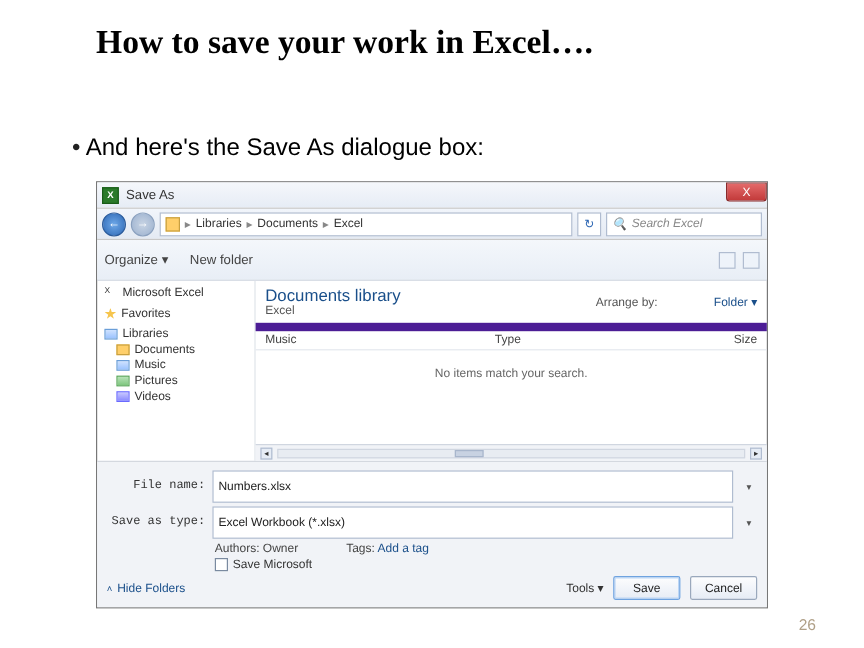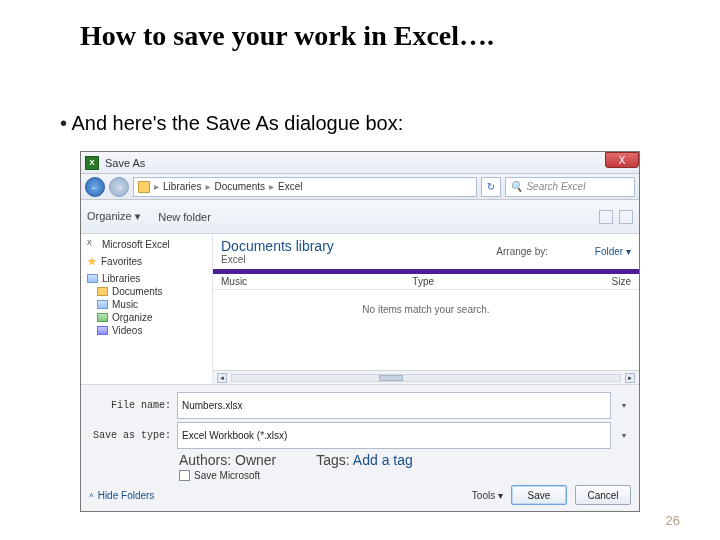--- a/index.html
+++ b/index.html
@@ -148,21 +148,21 @@
   .nav-icon-pic { width: 11px; height: 9px; background: linear-gradient(#b8e3b8,#7fc77f); border:1px solid #5aa85a; }
   .nav-icon-vid { width: 11px; height: 9px; background: linear-gradient(#c8c8ff,#8a8aff); border:1px solid #6a6aff; }
   .main-pane {
     flex: 1;
     display: flex; flex-direction: column;
     position: relative;
   }
   .lib-header {
     padding: 4px 8px;
     display: flex;
-    border-bottom: 5px solid #4c1d95;
+    border-bottom: 7px solid #4c1d95;
   }
   .lib-title { font-size: 14px; color: #1a4f8a; }
   .lib-sub { font-size: 10px; color: #555; }
   .arrange { margin-left: auto; font-size: 10px; color: #555; align-self: center; }
   .arrange .link { color: #1a4f8a; margin-left: 44px; }
   .col-headers {
     display: flex; font-size: 10px; color: #444;
     border-bottom: 1px solid #e4e8ee;
     padding: 2px 8px;
   }
@@ -194,21 +194,21 @@
   }
   .form-row { display: flex; align-items: center; margin: 3px 0; gap: 6px; }
   .form-label { width: 82px; text-align: right; color: #333; font-size: 10px; font-family: Liberation Mono, monospace; }
   .form-input {
     flex: 1; height: 27px;
     border: 1px solid #b0bcd0; background: #fff;
     padding: 0 4px; font-size: 10px; color: #222;
     display: flex; align-items: center;
   }
   .form-drop { width: 14px; color: #555; font-size: 8px; text-align: center; }
-  .meta-row { display: flex; margin: 3px 0 2px 90px; font-size: 14px; color: #444; gap: 40px; }
+  .meta-row { display: flex; margin: 3px 0 2px 90px; font-size: 10px; color: #444; gap: 40px; }
   .meta-row .ghost { color: #1a4f8a; }
   .thumb-row { margin: 2px 0 4px 90px; font-size: 10px; display: flex; align-items: center; gap: 4px; }
   .thumb-row .cb { width: 11px; height: 11px; border: 1px solid #7a8aa0; background: #fff; }
   .button-row { display: flex; align-items: center; gap: 8px; }
   .hide-folders { display: flex; align-items: center; gap: 4px; font-size: 10px; color: #1a4f8a; }
   .hide-folders .chev { font-size: 8px; }
   .spacer { flex: 1; }
   .tools-link { font-size: 10px; color: #333; }
   .btn {
     min-width: 56px; height: 20px;
@@ -285,21 +285,21 @@
       <div class="nav-item" style="padding-left:12px">
         <span class="nav-folder"></span>
         <span>Documents</span>
       </div>
       <div class="nav-item" style="padding-left:12px">
         <span class="nav-drive"></span>
         <span>Music</span>
       </div>
       <div class="nav-item" style="padding-left:12px">
         <span class="nav-icon-pic"></span>
-        <span>Organize</span>
+        <span>Pictures</span>
       </div>
       <div class="nav-item" style="padding-left:12px">
         <span class="nav-icon-vid"></span>
         <span>Videos</span>
       </div>
     </div>
 
     <div class="main-pane">
       <div class="lib-header">
         <div>

